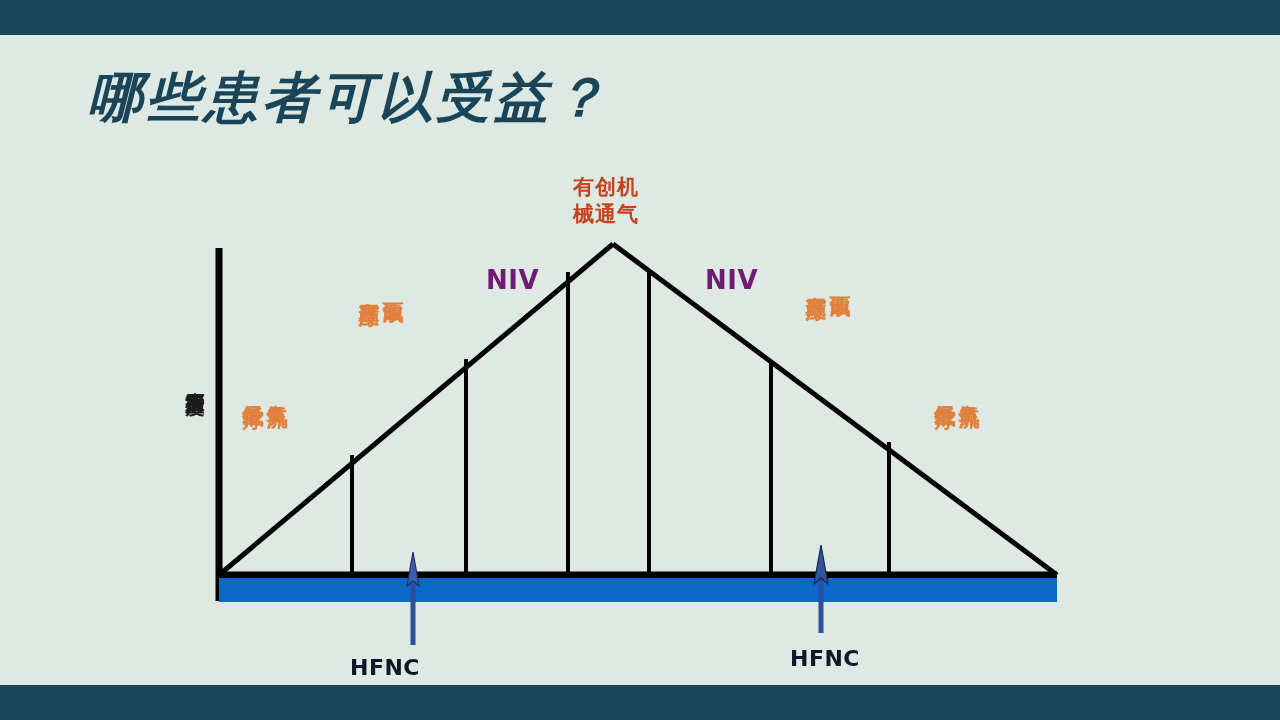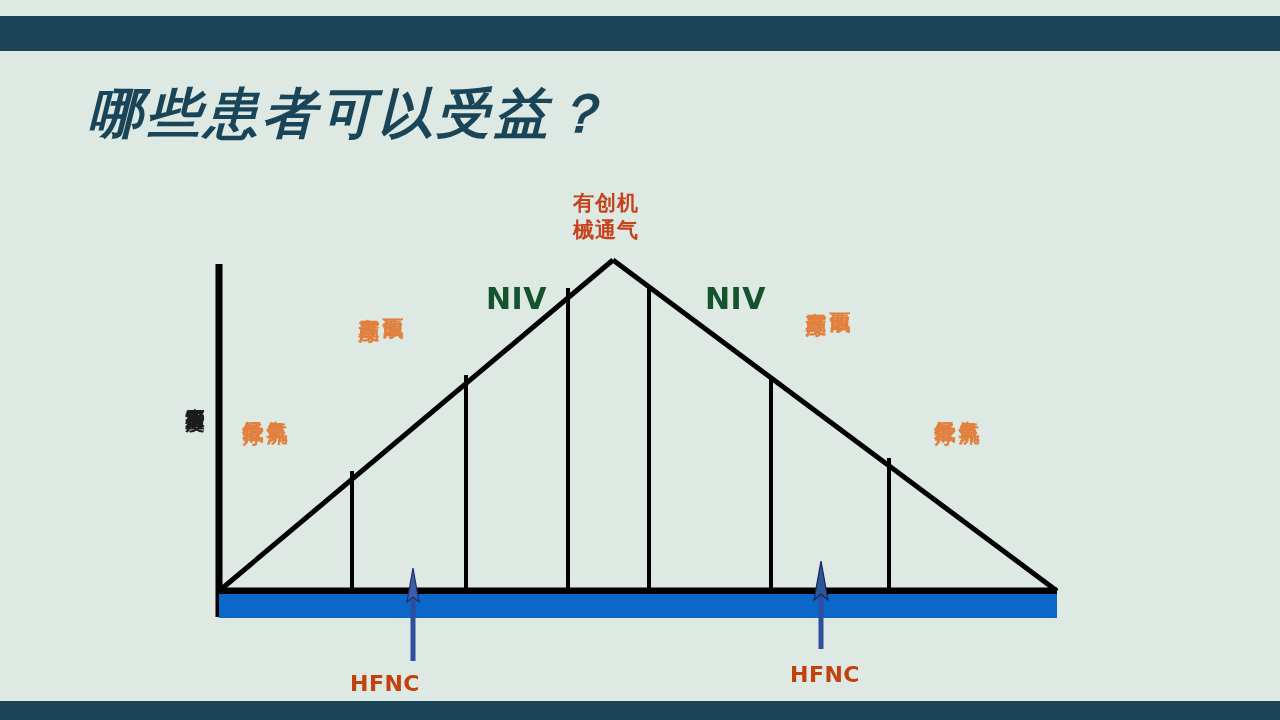--- a/index.html
+++ b/index.html
@@ -9,21 +9,21 @@
   body {
     width: 1280px;
     height: 720px;
     overflow: hidden;
     background: #dde9e2;
     font-family: "Liberation Sans", sans-serif;
     position: relative;
   }
   .slide {
     position: absolute;
-    left: 0; top: 16px;
+    left: 0; top: 0;
     width: 1280px;
     height: 676px;
     background: #dde9e2;
   }
   .band-top {
     position: absolute;
     left: 0; top: 0;
     width: 1280px;
     height: 35px;
     background: #1a4558;
@@ -98,31 +98,31 @@
     font-family: "DejaVu Sans", sans-serif;
     font-weight: 700;
     font-size: 21px;
     line-height: 1.28;
     text-align: center;
     letter-spacing: 1px;
     white-space: nowrap;
   }
   .niv {
     position: absolute;
-    color: #14532d;
-    font-family: "DejaVu Sans", sans-serif;
-    font-weight: 700;
-    font-size: 30px;
+    color: #701a75;
+    font-family: "DejaVu Sans", sans-serif;
+    font-weight: 700;
+    font-size: 26px;
     letter-spacing: 0.5px;
   }
   .niv-left  { left: 486px; top: 265px; }
   .niv-right { left: 705px; top: 265px; }
   .hfnc {
     position: absolute;
-    color: #c2410c;
+    color: #0f172a;
     font-family: "DejaVu Sans", sans-serif;
     font-weight: 700;
     font-size: 22px;
     letter-spacing: 0.5px;
   }
   .hfnc-left  { left: 350px; top: 655px; }
   .hfnc-right { left: 790px; top: 646px; }
 </style>
 </head>
 <body>

